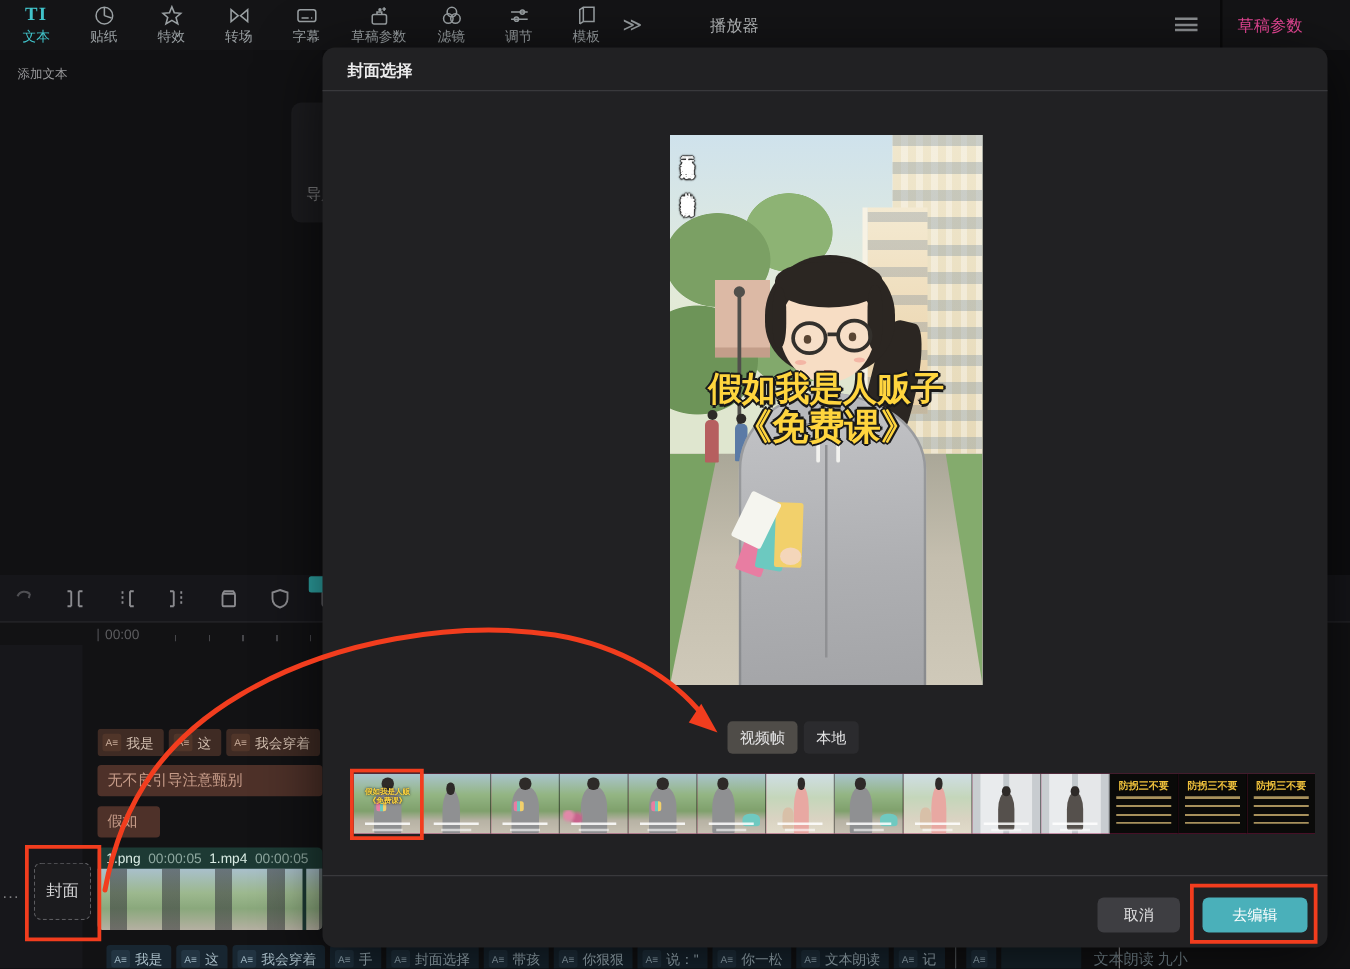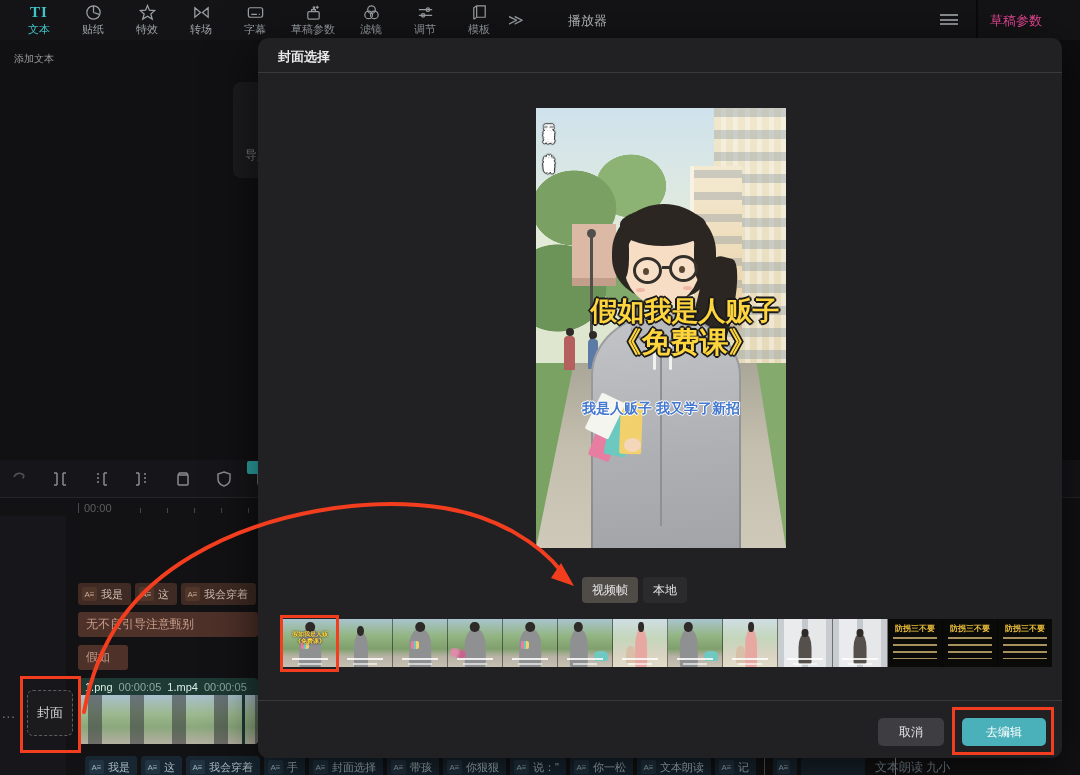--- a/index.html
+++ b/index.html
@@ -2,21 +2,21 @@
 <html><head>
 <meta charset="utf-8">
 <style>
   * { margin:0; padding:0; box-sizing:border-box; }
   html,body { width:1080px; height:775px; overflow:hidden; background:#0b0b0c;
     font-family:"Liberation Sans","DejaVu Sans",sans-serif; }
   #app { position:relative; width:1080px; height:775px; background:#0e0e10; overflow:hidden; }
 
   
   #topbar { position:absolute; left:0; top:0; width:1080px; height:40px; background:#141416; display:flex; align-items:center; }
-  #toolbar-items { display:flex; align-items:flex-start; padding-left:12px; height:40px; }
+  #toolbar-items { display:flex; align-items:flex-start; padding-left:2px; height:40px; }
   .tb-item { width:54px; height:40px; display:flex; flex-direction:column; align-items:center; justify-content:center; gap:1px; background:none; border:none; cursor:pointer; }
   .tb-item.wide { width:62px; }
   .tb-icon { height:18px; display:flex; align-items:center; justify-content:center; color:#9aa0a3; }
   .tb-icon svg { stroke:#9aa0a3; }
   .tb-label { font-size:11px; color:#9aa0a3; white-space:nowrap; }
   .tb-item.active .tb-label { color:#41c3ca; }
   .tb-item.active .tb-icon { color:#41c3ca; }
   .ti-glyph { font-family:"Liberation Serif","DejaVu Serif",serif; font-size:15px; font-weight:bold; letter-spacing:1px; }
   #more-tools { color:#9aa0a3; font-size:15px; margin-left:2px; background:none; border:none; cursor:pointer; letter-spacing:-2px; }
   #player-title { position:absolute; left:568px; top:12px; font-size:13px; color:#b9bcbe; }
@@ -144,21 +144,21 @@
   .flyer { position:absolute; width:22px; height:52px; border-radius:2px; }
   #fl1 { left:60px; top:300px; background:#e87da2; transform:rotate(20deg); }
   #fl2 { left:72px; top:296px; background:#6cc9c0; transform:rotate(10deg); }
   #fl3 { left:84px; top:294px; background:#f2d06b; transform:rotate(2deg); }
   #fl4 { left:56px; top:288px; width:26px; height:40px; background:#f5f5ef; transform:rotate(26deg); }
   #cv-hand { left:88px; top:330px; width:17px; height:14px; border-radius:50%; background:#f4d6ba; }
   #cv-vtext { left:5px; top:8px; height:200px; writing-mode:vertical-rl; font-size:11px; font-weight:bold; color:#fff; letter-spacing:1px;
       text-shadow:1px 0 1px #3a3a3a,-1px 0 1px #3a3a3a,0 1px 1px #3a3a3a,0 -1px 1px #3a3a3a; }
   #cv-vtext .vcol2 { padding-top:16px; }
   #cv-title { left:0; top:188px; width:250px; text-align:center; font-weight:800; color:#ffd53e; line-height:1.12;
-      text-shadow:2px 0 0 #1a1a1a,-2px 0 0 #1a1a1a,0 2px 0 #1a1a1a,0 -2px 0 #1a1a1a,1px 1px 0 #1a1a1a,-1px -1px 0 #1a1a1a,1px -1px 0 #1a1a1a,-1px 1px 0 #1a1a1a;margin-left:24px; }
+      text-shadow:2px 0 0 #1a1a1a,-2px 0 0 #1a1a1a,0 2px 0 #1a1a1a,0 -2px 0 #1a1a1a,1px 1px 0 #1a1a1a,-1px -1px 0 #1a1a1a,1px -1px 0 #1a1a1a,-1px 1px 0 #1a1a1a; }
   #cv-title .t1 { font-size:27px; display:block; }
   #cv-title .t2 { font-size:29px; display:block; }
   #cv-subtitle { left:0; top:292px; width:250px; text-align:center; font-size:14px; font-weight:800; color:#4579cf;
       text-shadow:1px 0 0 #fff,-1px 0 0 #fff,0 1px 0 #fff,0 -1px 0 #fff; }
 
   
   #tabs { position:absolute; left:324px; top:539px; display:flex; gap:5px; }
   .tab { height:26px; padding:0 10px; border-radius:4px; font-size:12px; color:#e6e6e7; display:flex; align-items:center; border:none; cursor:pointer; background:#2b2b2e; }
   .tab.active { background:#4f4c48; }
 
@@ -468,21 +468,20 @@
       <div class="cv blush" id="blush-r"></div>
       <div class="cv" id="mouth"></div>
       <div class="cv" id="cv-vtext">
         <span class="vcol1">无不良引导注意甄别</span>
         <span class="vcol2">儿童防拐安全科普动画</span>
       </div>
       <div class="cv" id="cv-title">
         <span class="t1">假如我是人贩子</span>
         <span class="t2">《免费课》</span>
       </div>
-      <div class="cv" id="cv-subtitle">我是人贩子 我又学了新招</div>
     </div>
 
     <div id="tabs">
         <button class="tab active">视频帧</button>
         <button class="tab">本地</button>
       </div>
     <div id="filmstrip">
         <div class="fr v-fig2">
           <div class="fig"></div>
           <div class="aux"></div>

